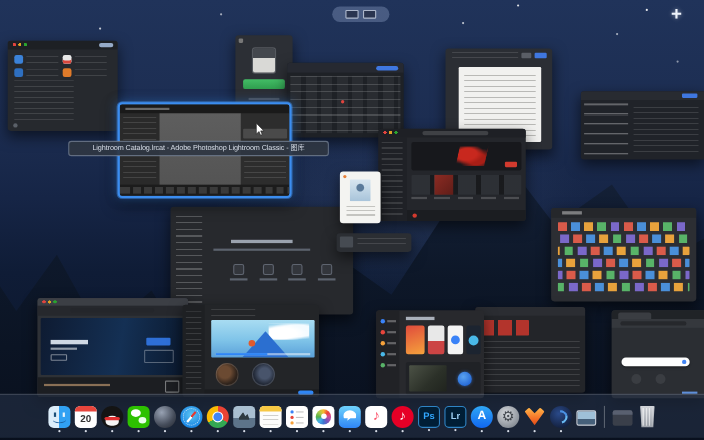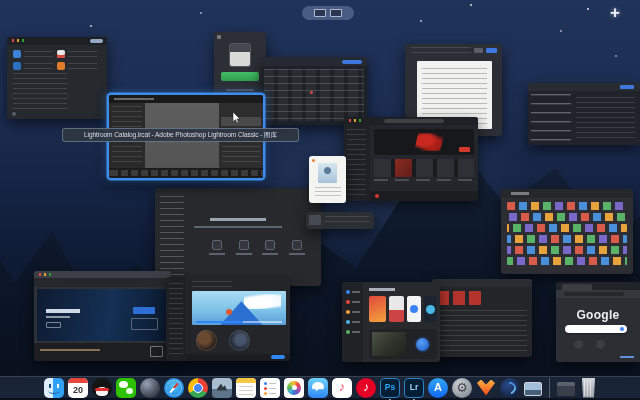--- a/index.html
+++ b/index.html
@@ -242,21 +242,21 @@
     background-image:repeating-linear-gradient(90deg, #3a3a3a 0 7px, #1c1c1c 7px 10px); background-size:auto 6px; background-position:2px 2px; background-repeat:repeat-x; }
   .w-lr .cursor { position:absolute; right:22px; top:17px; }
 
   
   .tooltip { position:absolute; left:62px; top:128px; width:237px; height:14px; border-radius:3px;
     background:rgba(47,54,66,.92); border:1px solid rgba(165,180,205,.45);
     color:#d8dee8; font-size:6.6px; line-height:12px; text-align:center;
     white-space:nowrap; overflow:hidden; letter-spacing:-.1px; }
 
   
-  .dock { position:absolute; left:0; right:0; bottom:2px; height:22px;
+  .dock { position:absolute; left:0; right:0; bottom:2px; height:40px;
     background:rgba(40,52,74,.55); border-top:1px solid rgba(255,255,255,.14);
     display:flex; align-items:center; justify-content:center; gap:4px; }
   .di { position:relative; width:20px; height:20px; flex:0 0 auto; cursor:pointer; }
   .di .dot { position:absolute; left:50%; bottom:-4px; width:2px; height:2px; margin-left:-1px; border-radius:50%; background:rgba(235,240,250,.9); }
   .dsep { width:1px; height:20px; background:rgba(255,255,255,.28); margin:0 3px; flex:0 0 auto; }
 
   .di-finder { border-radius:5px; background:linear-gradient(90deg,#dceefb 0 46%, #31a1f3 46% 100%); position:relative; }
   .di-finder::before { content:''; position:absolute; left:5px; top:6px; width:2px; height:4px; background:#1b4f79; box-shadow:8px 0 0 #eaf4fc; }
   .di-finder::after { content:''; position:absolute; left:4px; right:4px; bottom:4px; height:6px;
     border-bottom:1.5px solid #1b5f9e; border-radius:50%; }
@@ -532,21 +532,20 @@
       <div class="bluecirc"></div>
     </div>
   </div>
 
   <div class="win w-chrome">
     <div class="tabs">
         <span class="tab"></span>
       </div>
     <div class="tbar"></div>
     <div class="url"></div>
-    <div class="logo">Google</div>
     <div class="sbar">
         <span class="mic"></span>
       </div>
     <span class="sc s1"></span>
     <span class="sc s2"></span>
     <div class="blink"></div>
   </div>
 
   <div class="win w-lr">
     <div class="top">

